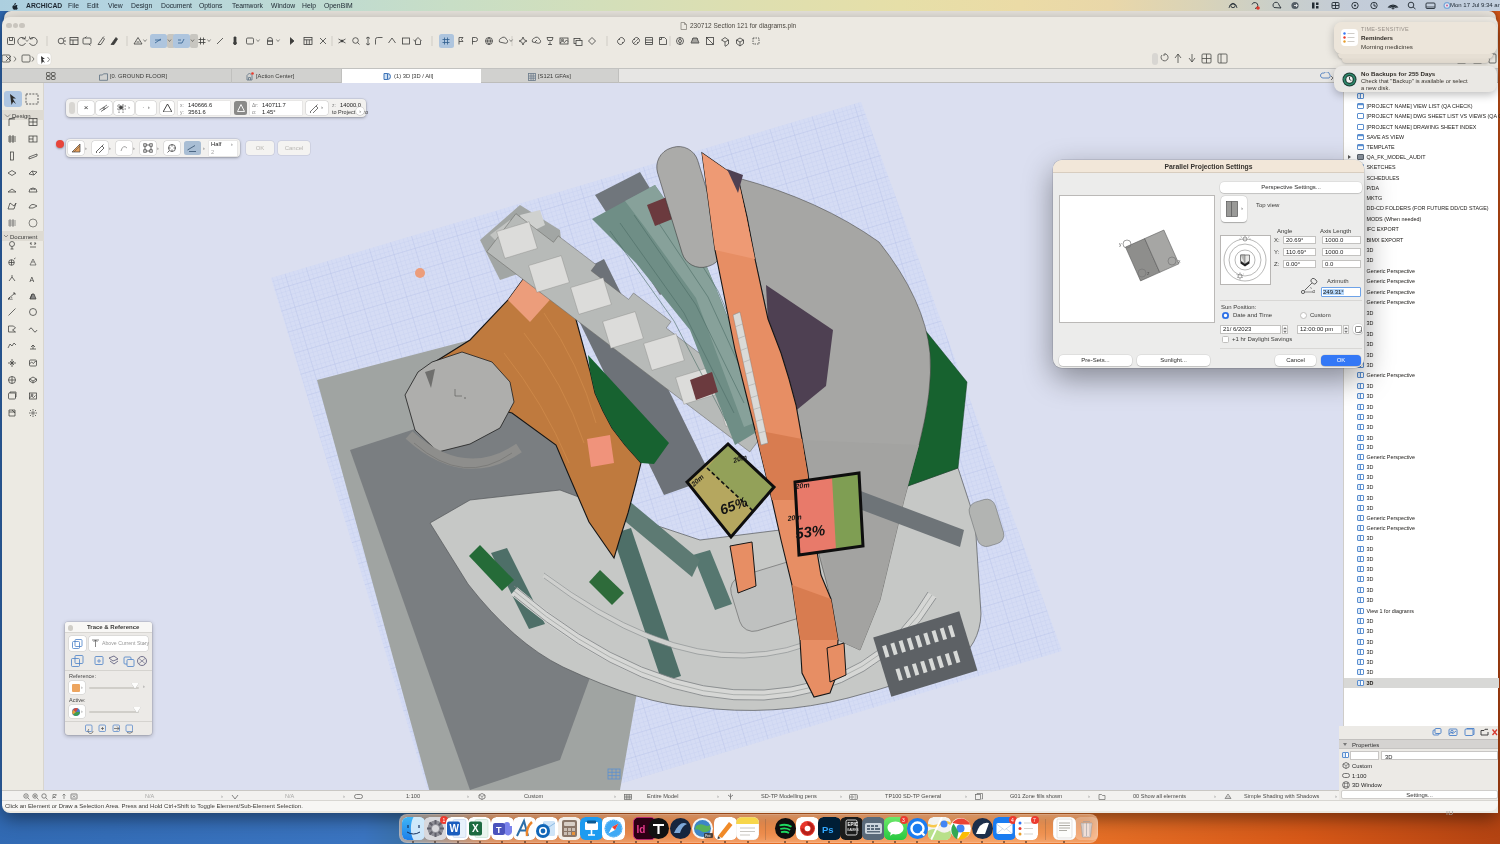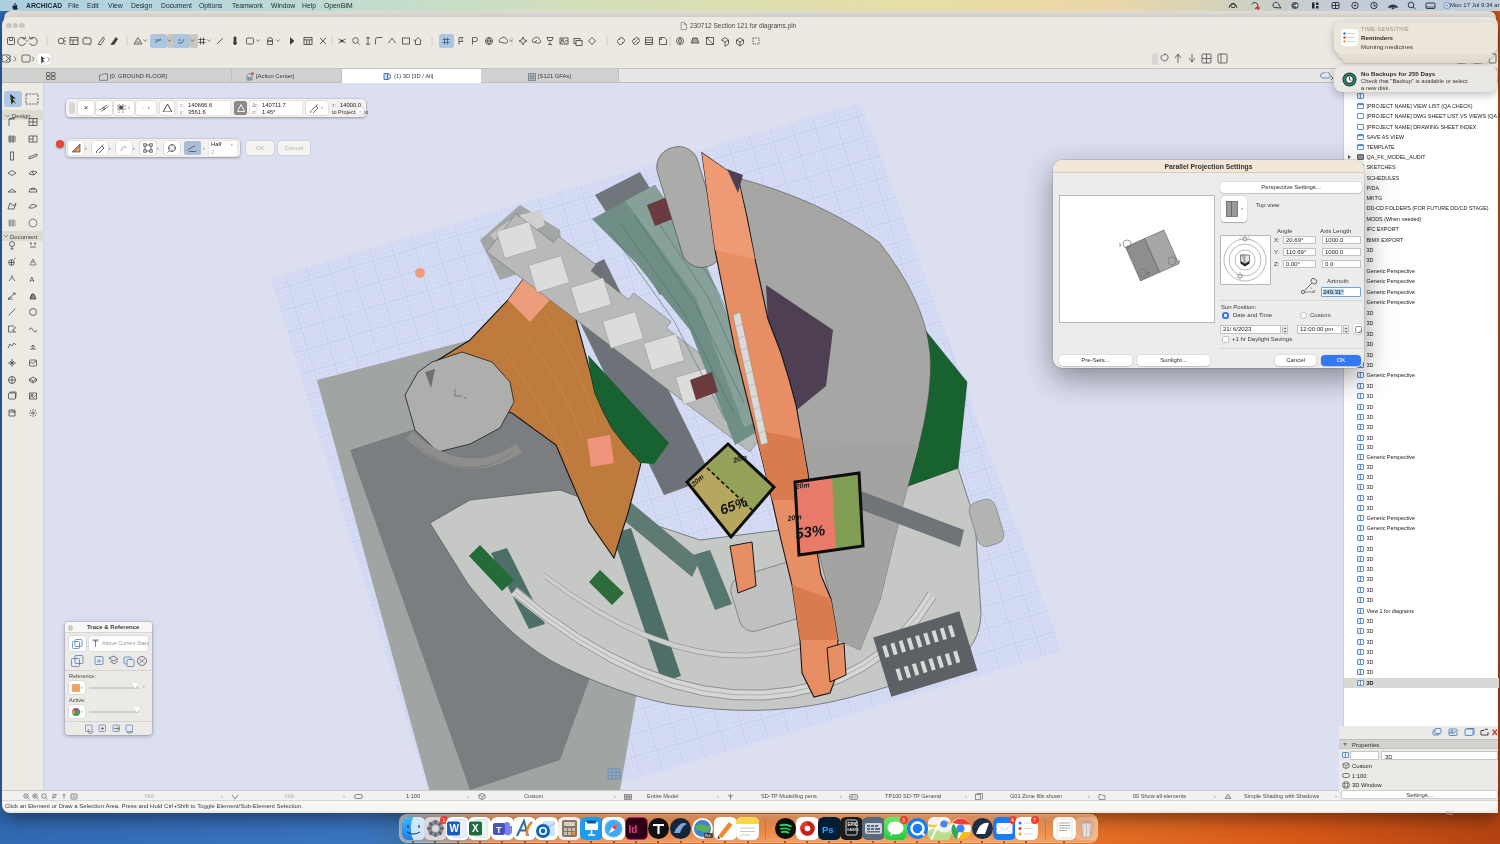--- a/index.html
+++ b/index.html
@@ -1160,21 +1160,21 @@
       </svg></div>
     <div class="ddot" style="left:190.4px;"></div>
     <div class="dicon" style="left:202.2px;"><svg width="23" height="23" viewBox="0 0 23 23">
         <rect width="23" height="23" rx="5.5" fill="#fff"></rect>
         <circle cx="11.5" cy="11.5" r="9" fill="#3fa9f5"></circle>
         <circle cx="11.5" cy="11.5" r="8.2" fill="none" stroke="#e8f4fd" stroke-width="0.6" stroke-dasharray="0.8,1.2"></circle>
         <path d="M16.5,6.5 L13,13 L6.5,16.5 L10,10z" fill="#fff"></path>
         <path d="M16.5,6.5 L13,13 L10,10z" fill="#f23d2e"></path>
       </svg></div>
     <div class="ddot" style="left:212.7px;"></div>
-    <div class="dicon" style="left:225px;"><svg width="23" height="23" viewBox="0 0 23 23">
+    <div class="dicon" style="left:233px;"><svg width="23" height="23" viewBox="0 0 23 23">
         <rect width="23" height="23" rx="5.5" fill="#2e0015"></rect>
         <rect width="23" height="23" rx="5.5" fill="none" stroke="#e83a8e" stroke-width="1.4"></rect>
         <text x="3.5" y="16" font-size="10" fill="#e83a8e" font-weight="bold" font-family="Liberation Sans">Id</text>
       </svg></div>
     <div class="ddot" style="left:235.0px;"></div>
     <div class="dicon" style="left:246.8px;"><svg width="23" height="23" viewBox="0 0 23 23">
         <circle cx="11.5" cy="11.5" r="10.5" fill="#111"></circle>
         <path d="M6,8 h11 M11.5,8 v9" stroke="#fff" stroke-width="2.2"></path>
       </svg></div>
     <div class="ddot" style="left:257.3px;"></div>

